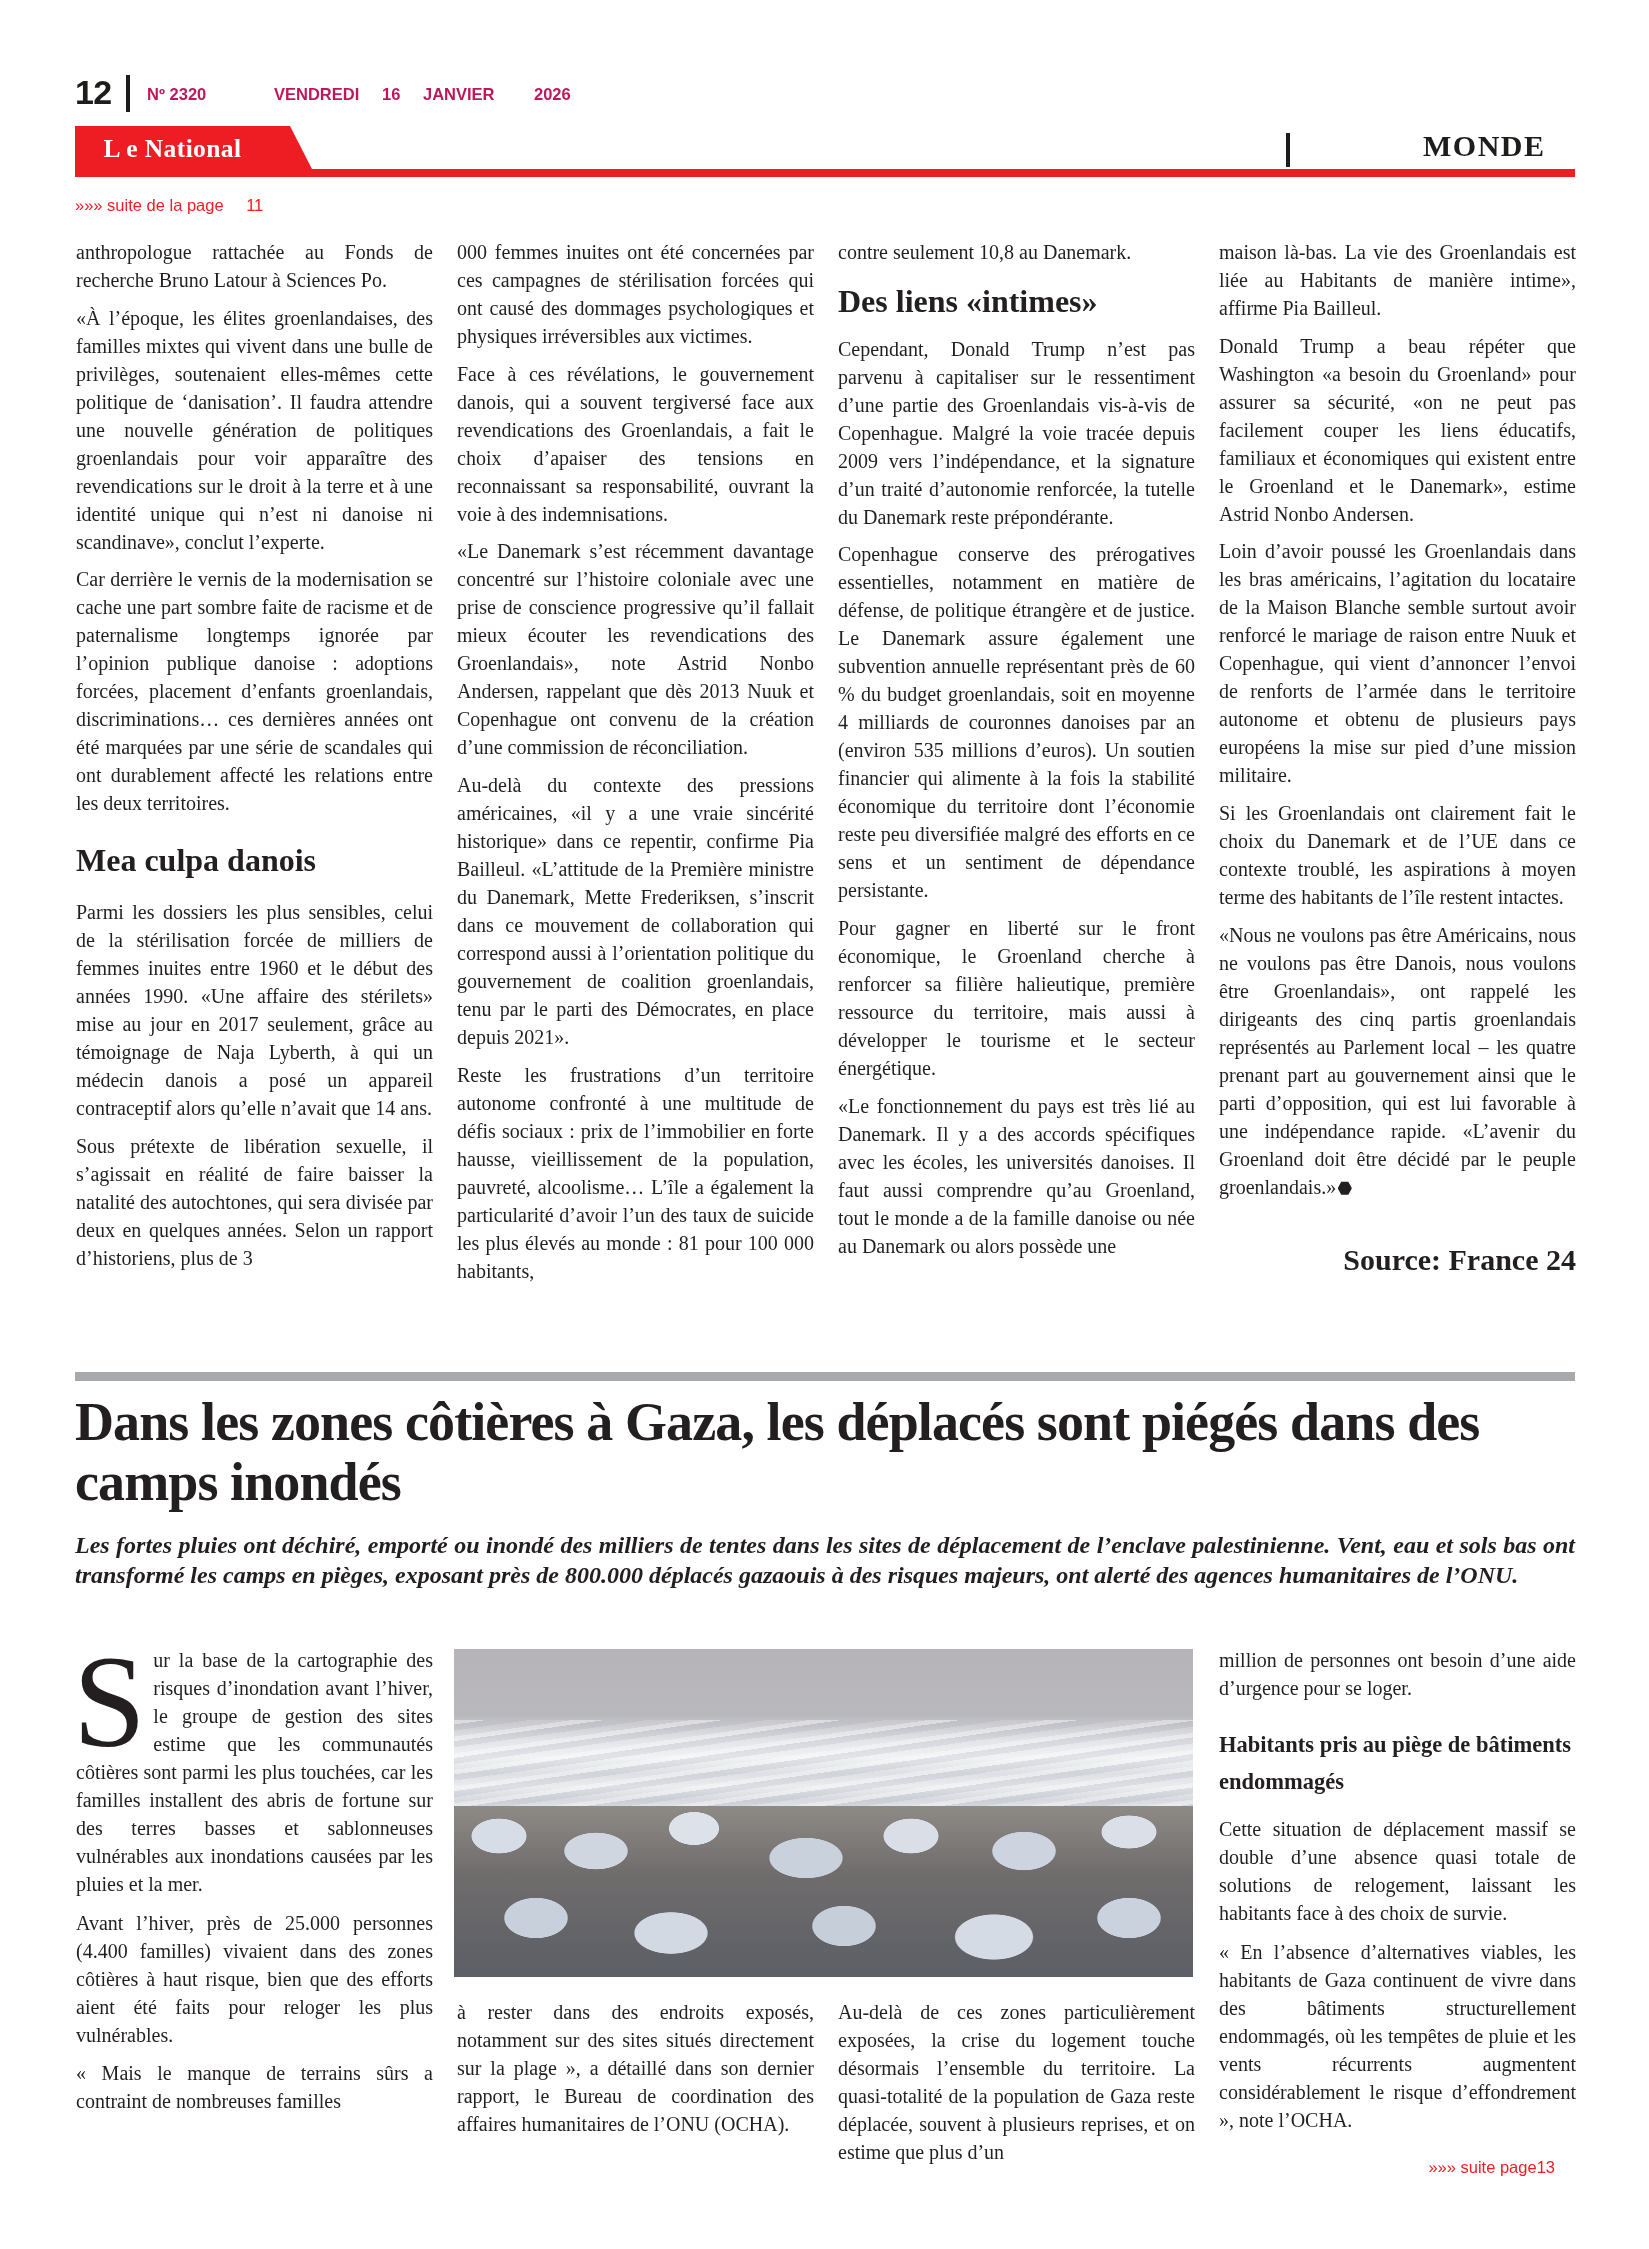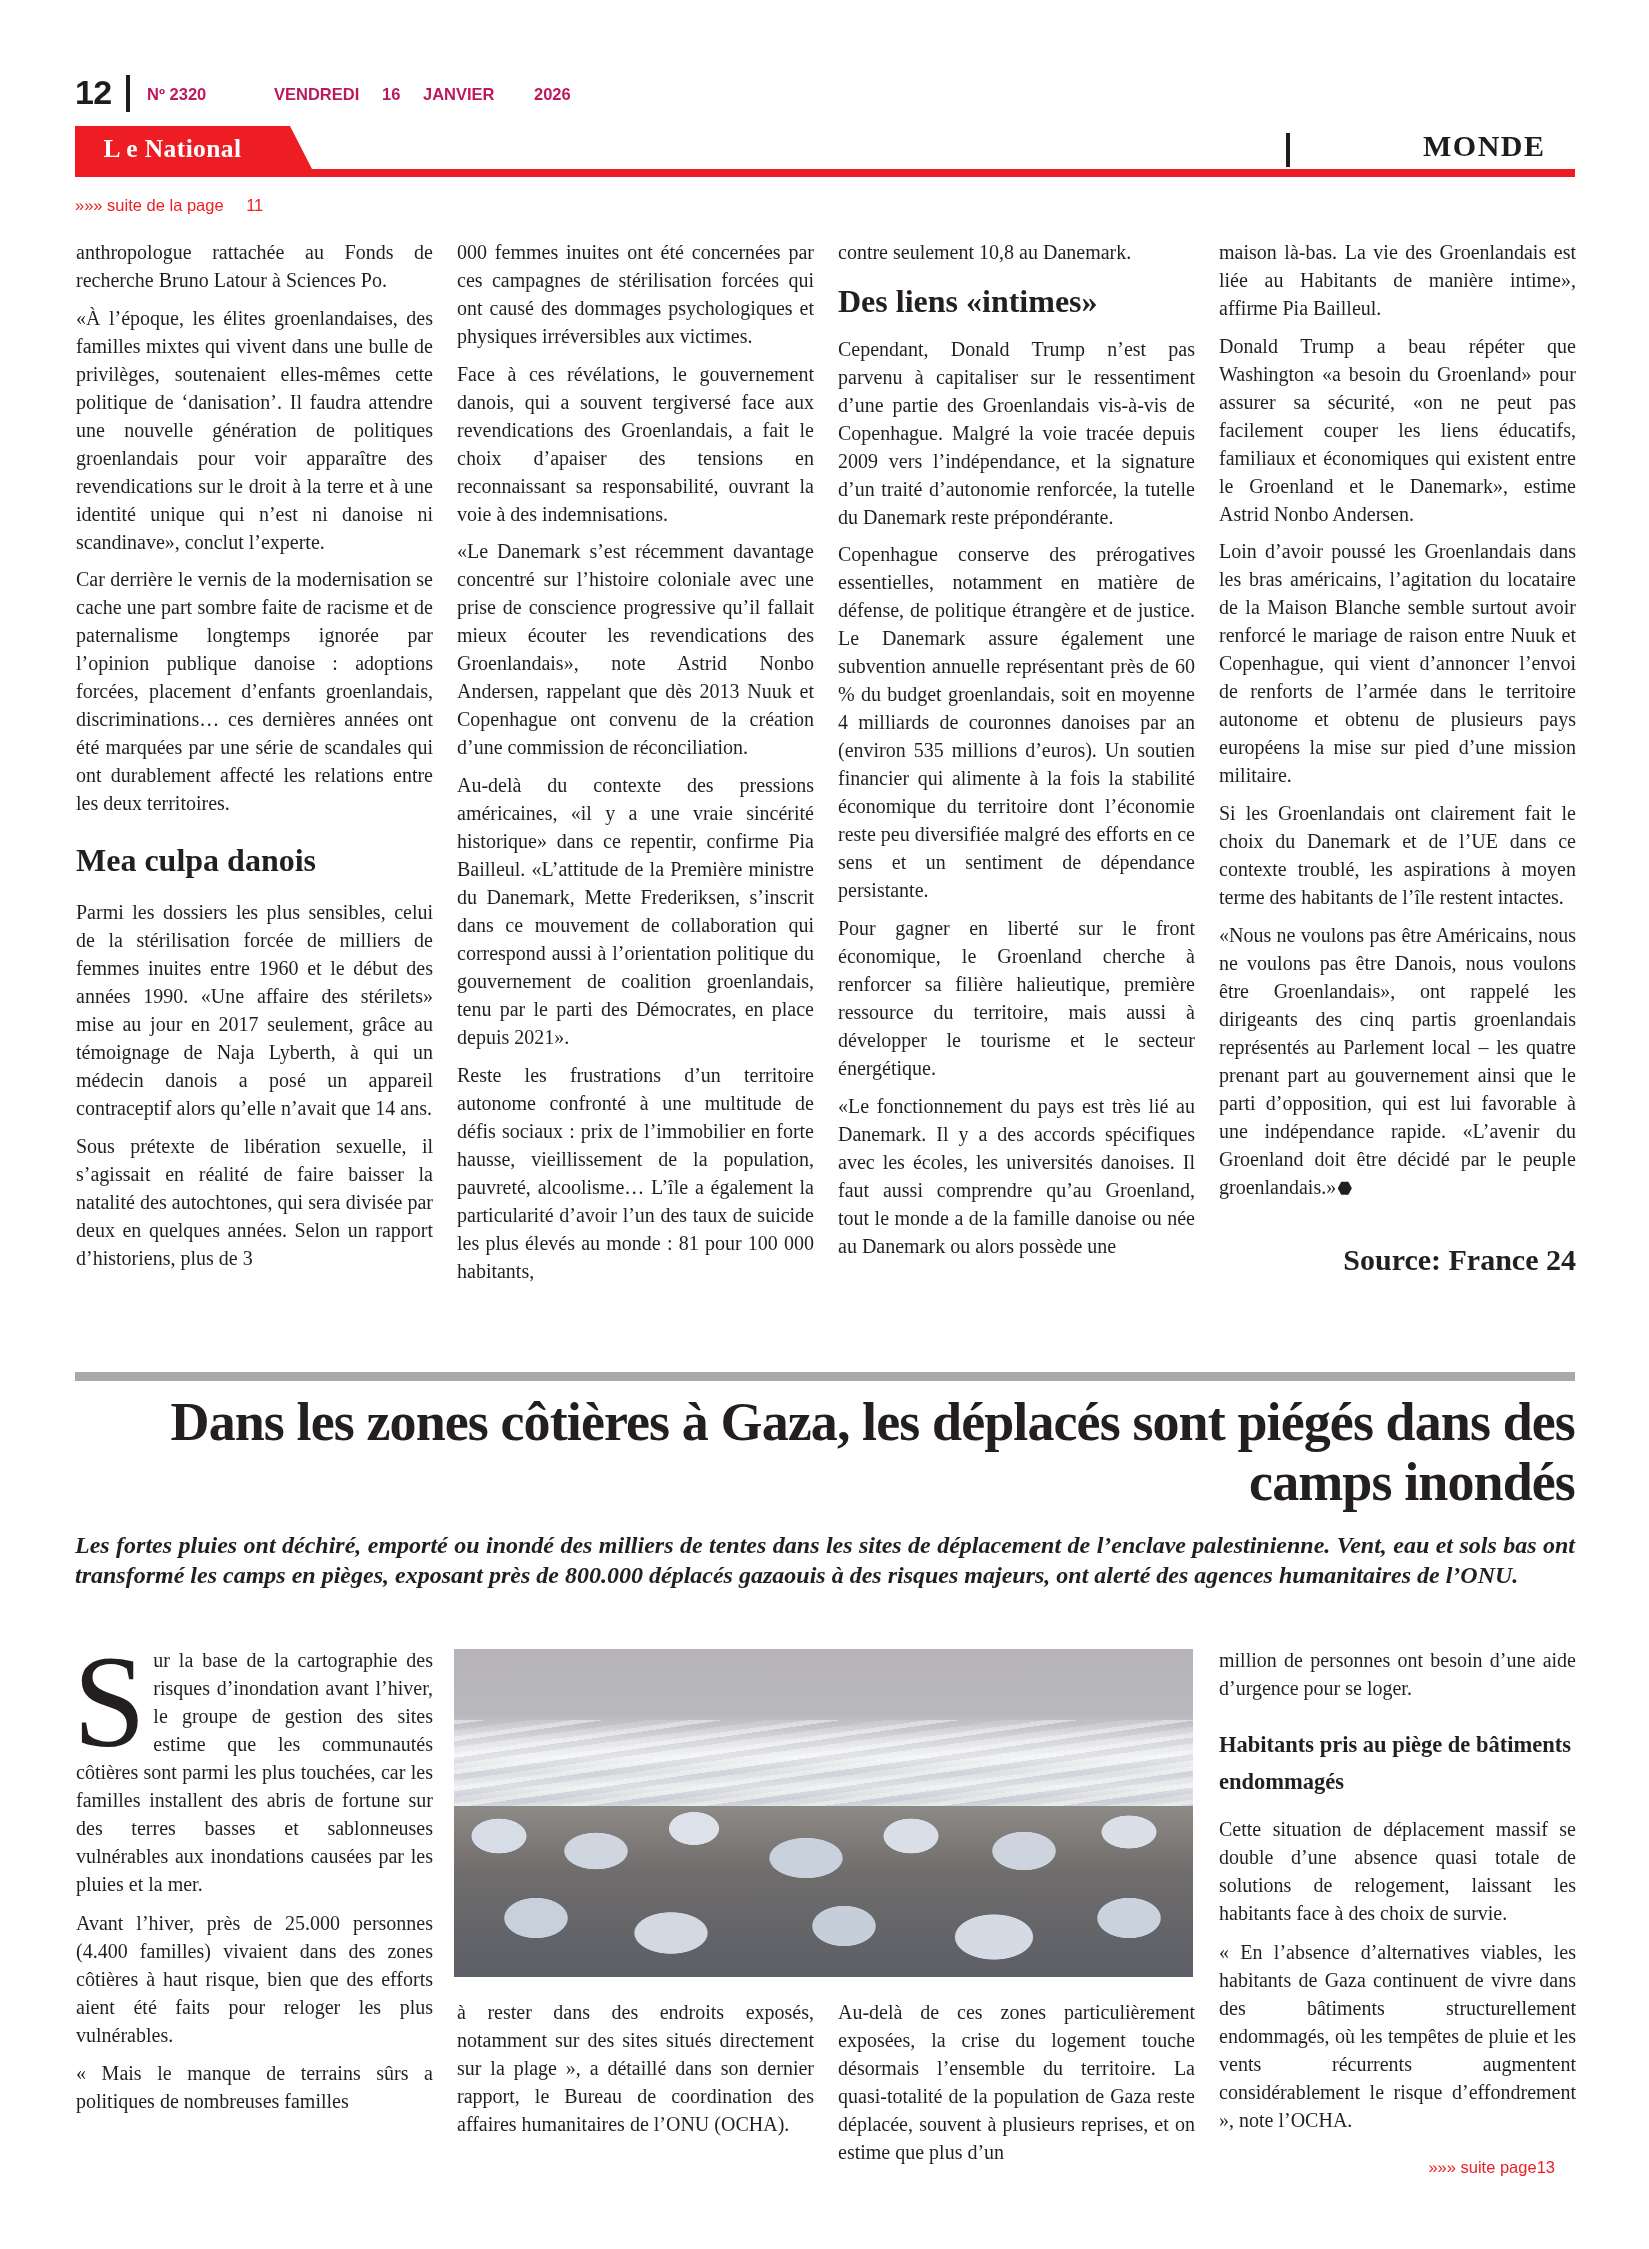--- a/index.html
+++ b/index.html
@@ -33,21 +33,21 @@
   #g-col-2 { left: 457px; top: 238px; width: 357px; }
   #g-col-3 { left: 838px; top: 238px; width: 357px; }
   #g-col-4 { left: 1219px; top: 238px; width: 357px; }
   #g-col-3 h2 { margin-top: 18px; margin-bottom: 16.5px; }
   #end-mark { display: inline-block; width: 14.2px; height: 14.2px; background: #231f20; clip-path: polygon(25% 4%, 75% 4%, 100% 50%, 75% 96%, 25% 96%, 0 50%); vertical-align: -1.5px; margin-left: 1.5px; }
   #source-credit { font-family: "Liberation Serif", serif; font-weight: bold; font-size: 30px; line-height: 34px; margin-top: 42px; text-align: right; color: #231f20; }
 
   #article-separator { position: absolute; left: 75px; top: 1372px; width: 1500px; height: 9px; background: #a7a9ac; }
 
   
-  #gaza-headline { position: absolute; left: 75px; top: 1392px; width: 1500px; font-family: "Liberation Serif", serif; font-weight: bold; font-size: 54px; line-height: 60px; letter-spacing: -0.9px; color: #231f20; margin: 0; text-align: right; }
+  #gaza-headline { position: absolute; left: 75px; top: 1392px; width: 1500px; font-family: "Liberation Serif", serif; font-weight: bold; font-size: 54px; line-height: 60px; letter-spacing: -0.9px; color: #231f20; margin: 0; }
   #gaza-standfirst { position: absolute; left: 75px; top: 1530px; width: 1500px; font-family: "Liberation Serif", serif; font-style: italic; font-weight: bold; font-size: 24px; line-height: 30px; text-align: justify; color: #231f20; margin: 0; }
 
   .gcol { position: absolute; font-family: "Liberation Serif", serif; font-size: 20px; line-height: 28px; text-align: justify; color: #231f20; }
   .gcol p { margin: 0 0 10.5px 0; }
   #z-col-1 { left: 76px; top: 1646px; width: 357px; }
   #z-col-2 { left: 457px; top: 1998px; width: 357px; }
   #z-col-3 { left: 838px; top: 1998px; width: 357px; }
   #z-col-4 { left: 1219px; top: 1646px; width: 357px; }
   #drop-cap { float: left; font-family: "Liberation Serif", serif; font-size: 131px; line-height: 105px; margin: 3px 7.5px 0 -3px; color: #231f20; }
   #gaza-subhead { font-family: "Liberation Serif", serif; font-weight: bold; font-size: 22.5px; line-height: 37px; margin: 24px 0 15px 0; text-align: left; color: #231f20; }
@@ -138,21 +138,21 @@
 </div>
 
 <div id="article-separator"></div>
 
 <h1 id="gaza-headline">Dans les zones côtières à Gaza, les déplacés sont piégés dans des camps inondés</h1>
 <p id="gaza-standfirst">Les fortes pluies ont déchiré, emporté ou inondé des milliers de tentes dans les sites de déplacement de l’enclave palestinienne. Vent, eau et sols bas ont transformé les camps en pièges, exposant près de 800.000 déplacés gazaouis à des risques majeurs, ont alerté des agences humanitaires de l’ONU.</p>
 
 <div id="z-col-1" class="gcol">
   <p><span id="drop-cap">S</span><span>ur la base de la cartographie des risques d’inondation avant l’hiver, le groupe de gestion des sites estime que les communautés côtières sont parmi les plus touchées, car les familles installent des abris de fortune sur des terres basses et sablonneuses vulnérables aux inondations causées par les pluies et la mer.</span></p>
   <p>Avant l’hiver, près de 25.000 personnes (4.400 familles) vivaient dans des zones côtières à haut risque, bien que des efforts aient été faits pour reloger les plus vulnérables.</p>
-  <p>« Mais le manque de terrains sûrs a politiques de nombreuses familles</p>
+  <p>« Mais le manque de terrains sûrs a contraint de nombreuses familles</p>
 </div>
 
 <div id="gaza-photo" title="Camp de tentes de déplacés sur la plage, mer agitée en arrière-plan">
   <div id="photo-surf"></div>
   <div id="photo-tents"></div>
 </div>
 
 <div id="z-col-2" class="gcol">
   <p>à rester dans des endroits exposés, notamment sur des sites situés directement sur la plage », a détaillé dans son dernier rapport, le Bureau de coordination des affaires humanitaires de l’ONU (OCHA).</p>
 </div>

